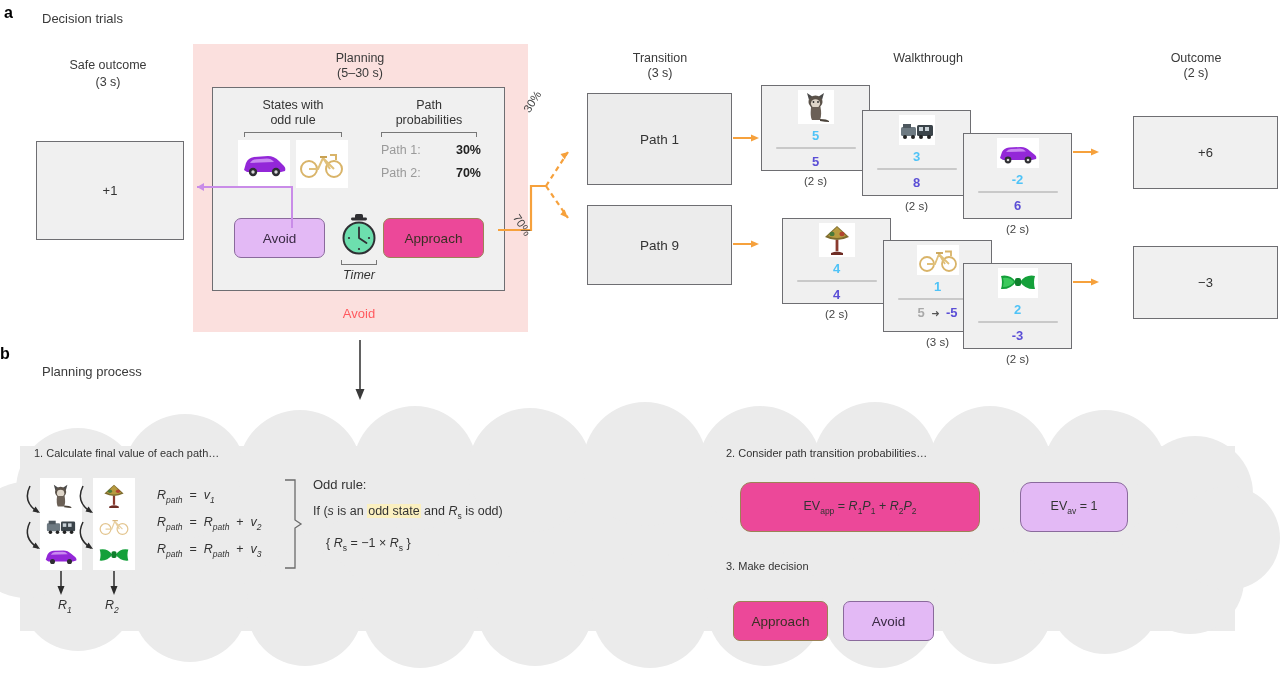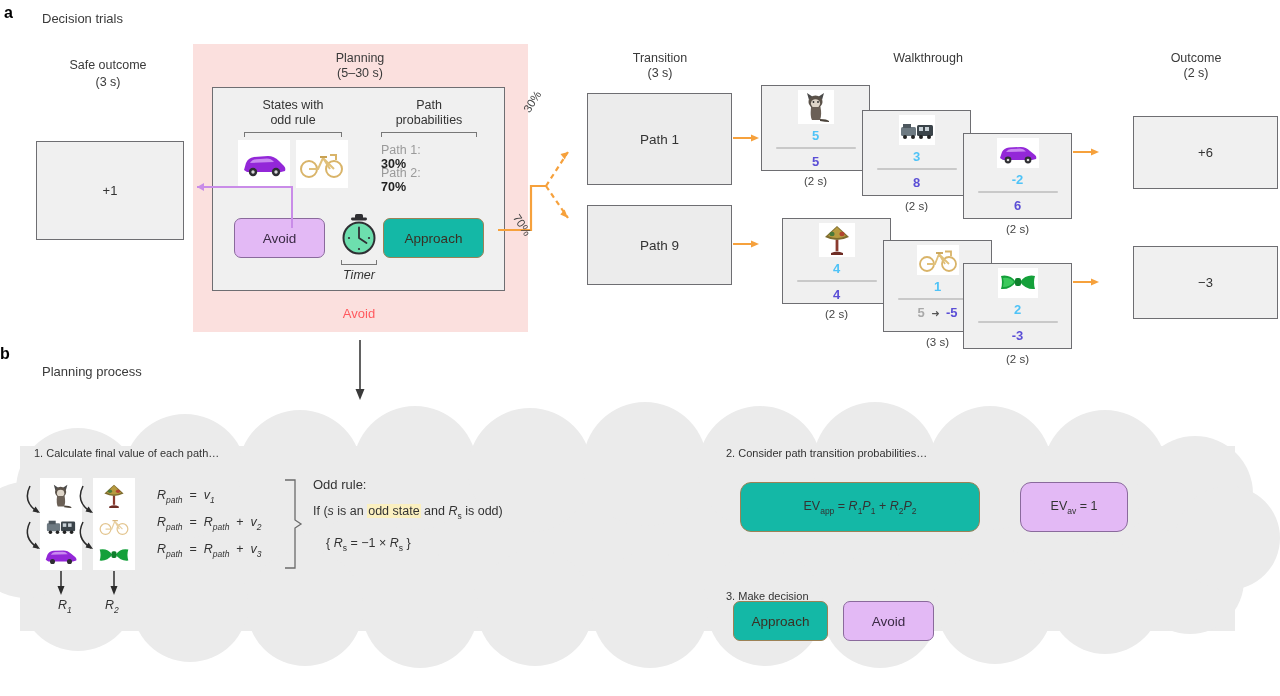--- a/index.html
+++ b/index.html
@@ -40,29 +40,29 @@
     height:5px;box-sizing:border-box;
   }
   .bracket-down{
     border-bottom:1.4px solid #777;border-left:1.4px solid #777;border-right:1.4px solid #777;
     height:5px;box-sizing:border-box;
   }
   .state-thumb{
     background:#fff;display:flex;align-items:center;justify-content:center;
     font-size:26px;line-height:1;overflow:hidden;
   }
-  .prob-row{font-size:12.5px;display:flex;justify-content:space-between;flex-direction:column;}
+  .prob-row{font-size:12.5px;display:flex;justify-content:space-between;}
   .prob-lbl{color:#9a9a9a;}
   .prob-val{color:#222;font-weight:bold;}
   .btn{
     border-radius:7px;box-sizing:border-box;display:flex;align-items:center;
     justify-content:center;font-size:13.5px;
   }
   .btn-avoid{background:#e3b9f5;border:1.5px solid #8a6a9c;color:#3a2a44;}
-  .btn-approach{background:#14b8a6;border:1.5px solid #9c8256;color:#3a3024;}
+  .btn-approach{background:#ec4899;border:1.5px solid #9c8256;color:#3a3024;}
   .replay{color:#ff5a5f;font-size:13px;text-align:center;}
   
   .wt{
     background:#f0f0f0;border:1.7px solid #6e6e72;box-sizing:border-box;
     position:absolute;display:flex;flex-direction:column;align-items:center;
   }
   .wt-img{
     background:#fff;display:flex;align-items:center;justify-content:center;
     font-size:22px;line-height:1;overflow:hidden;
   }
@@ -476,15 +476,15 @@
 <div class="abs step-title" style="left:726px;top:447px;">2. Consider path transition probabilities…</div>
 <div class="abs ev-box btn-approach" style="left:740px;top:482px;width:240px;height:50px;">
   <span class="formula">
     EV<sub>app</sub>&nbsp;=&nbsp;<span class="ital">R</span><sub>1</sub><span class="ital">P</span><sub>1</sub>&nbsp;+&nbsp;<span class="ital">R</span><sub>2</sub><span class="ital">P</span><sub>2</sub>
   </span>
 </div>
 <div class="abs ev-box btn-avoid" style="left:1020px;top:482px;width:108px;height:50px;">
   <span class="formula">EV<sub>av</sub>&nbsp;=&nbsp;1</span>
 </div>
 
-<div class="abs step-title" style="left:726px;top:590px;">3. Make decision</div>
+<div class="abs step-title" style="left:726px;top:560px;">3. Make decision</div>
 <div class="abs btn btn-approach" style="left:733px;top:601px;width:95px;height:40px;">Approach</div>
 <div class="abs btn btn-avoid" style="left:843px;top:601px;width:91px;height:40px;">Avoid</div>
 
 </body></html>

